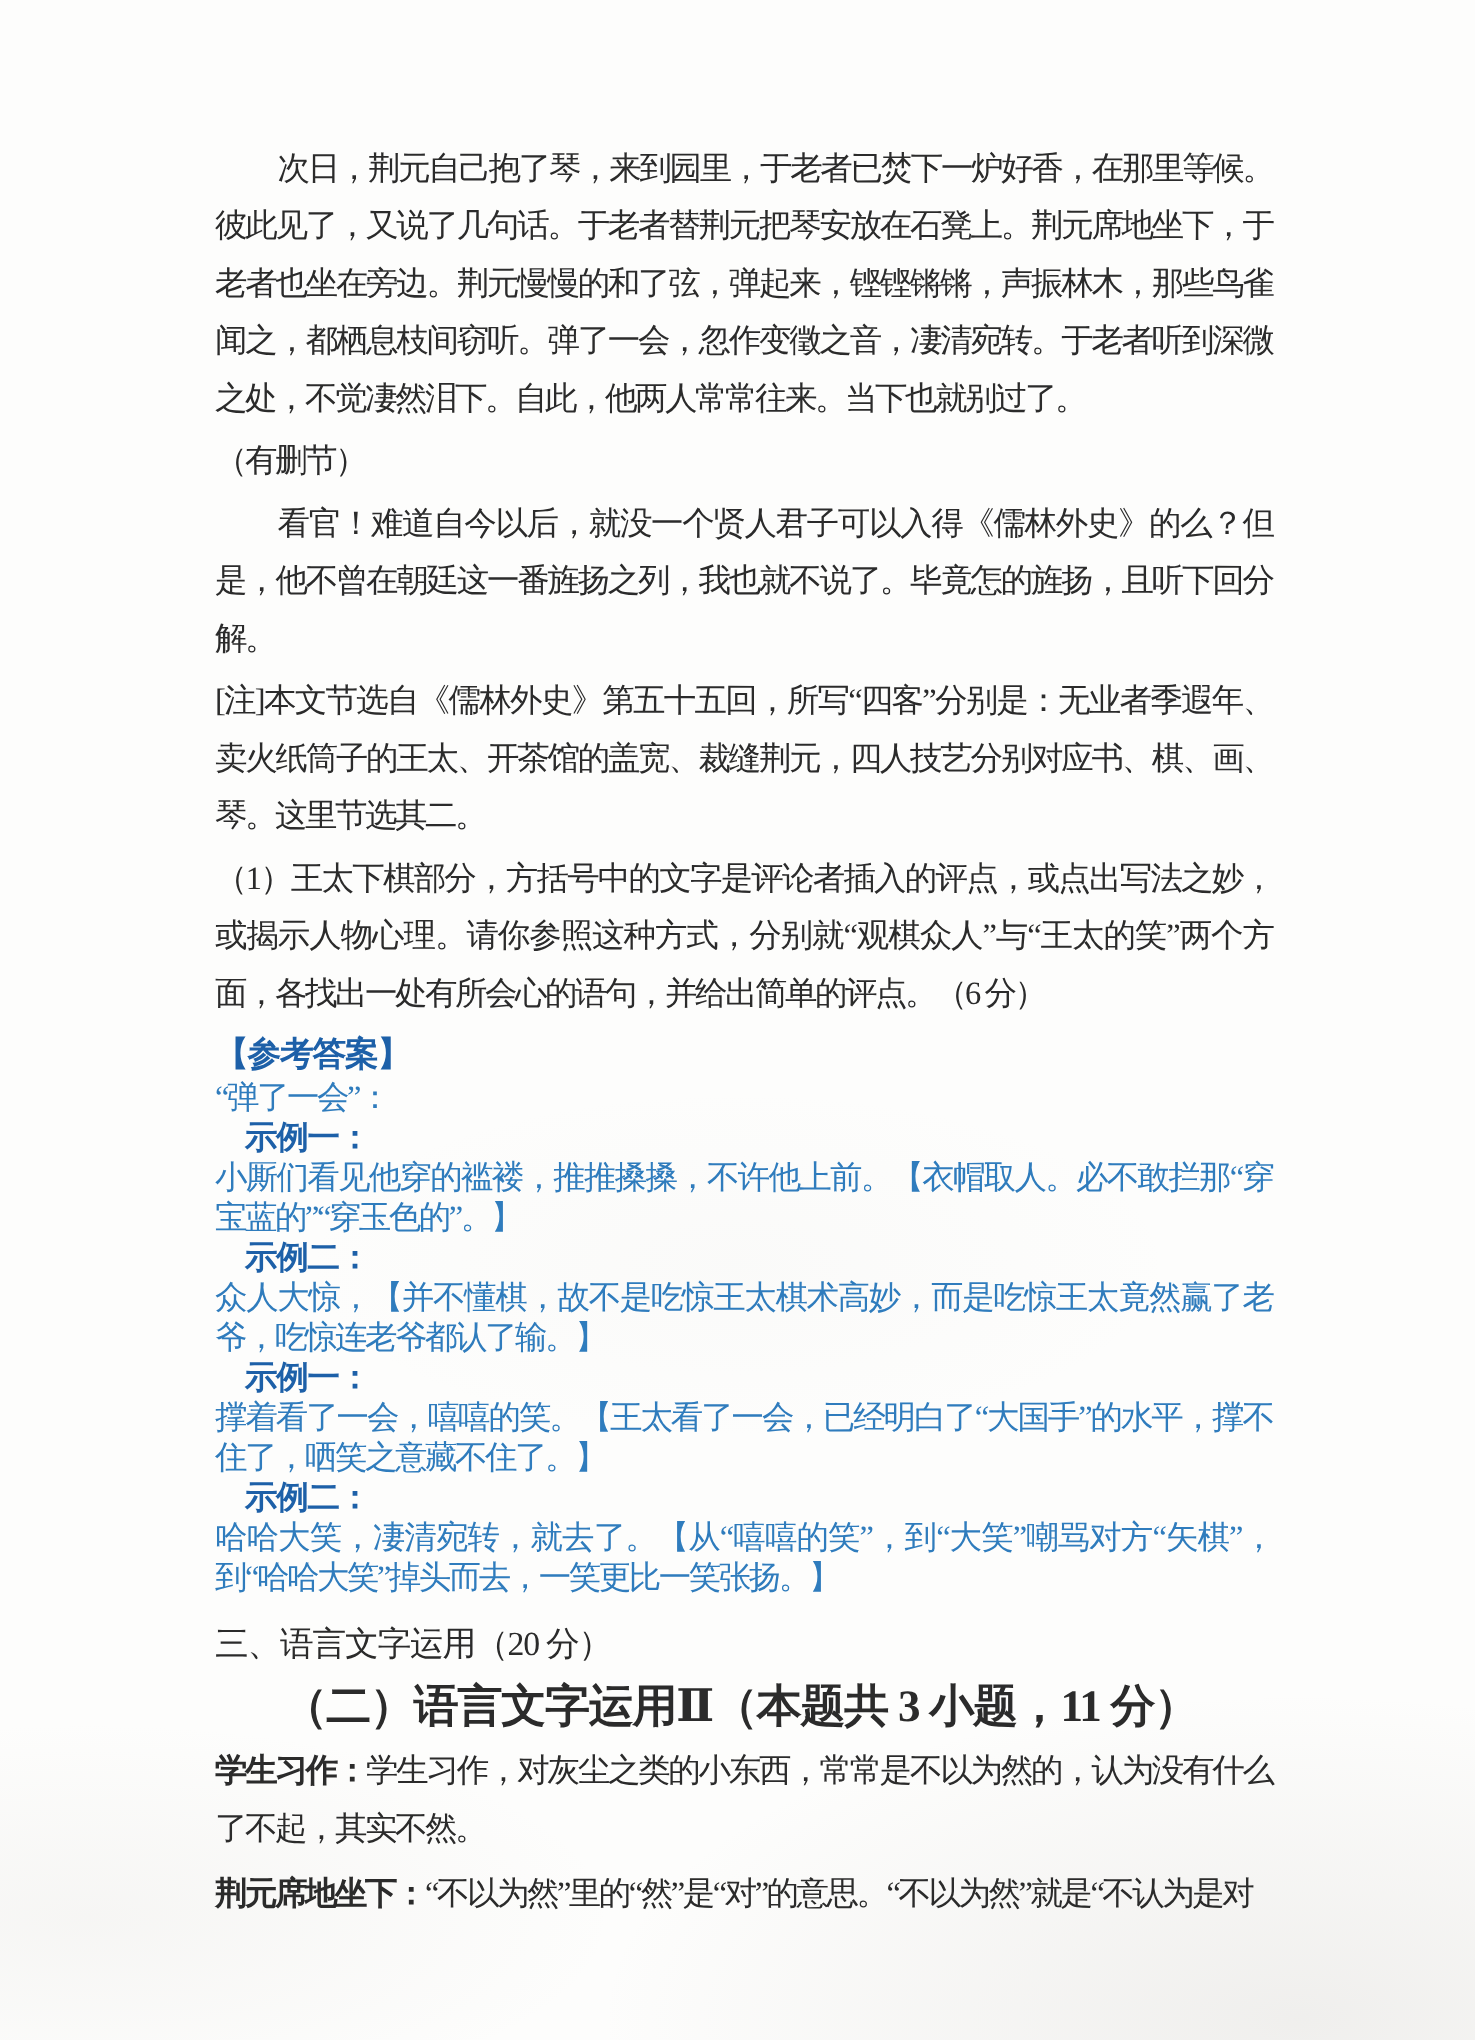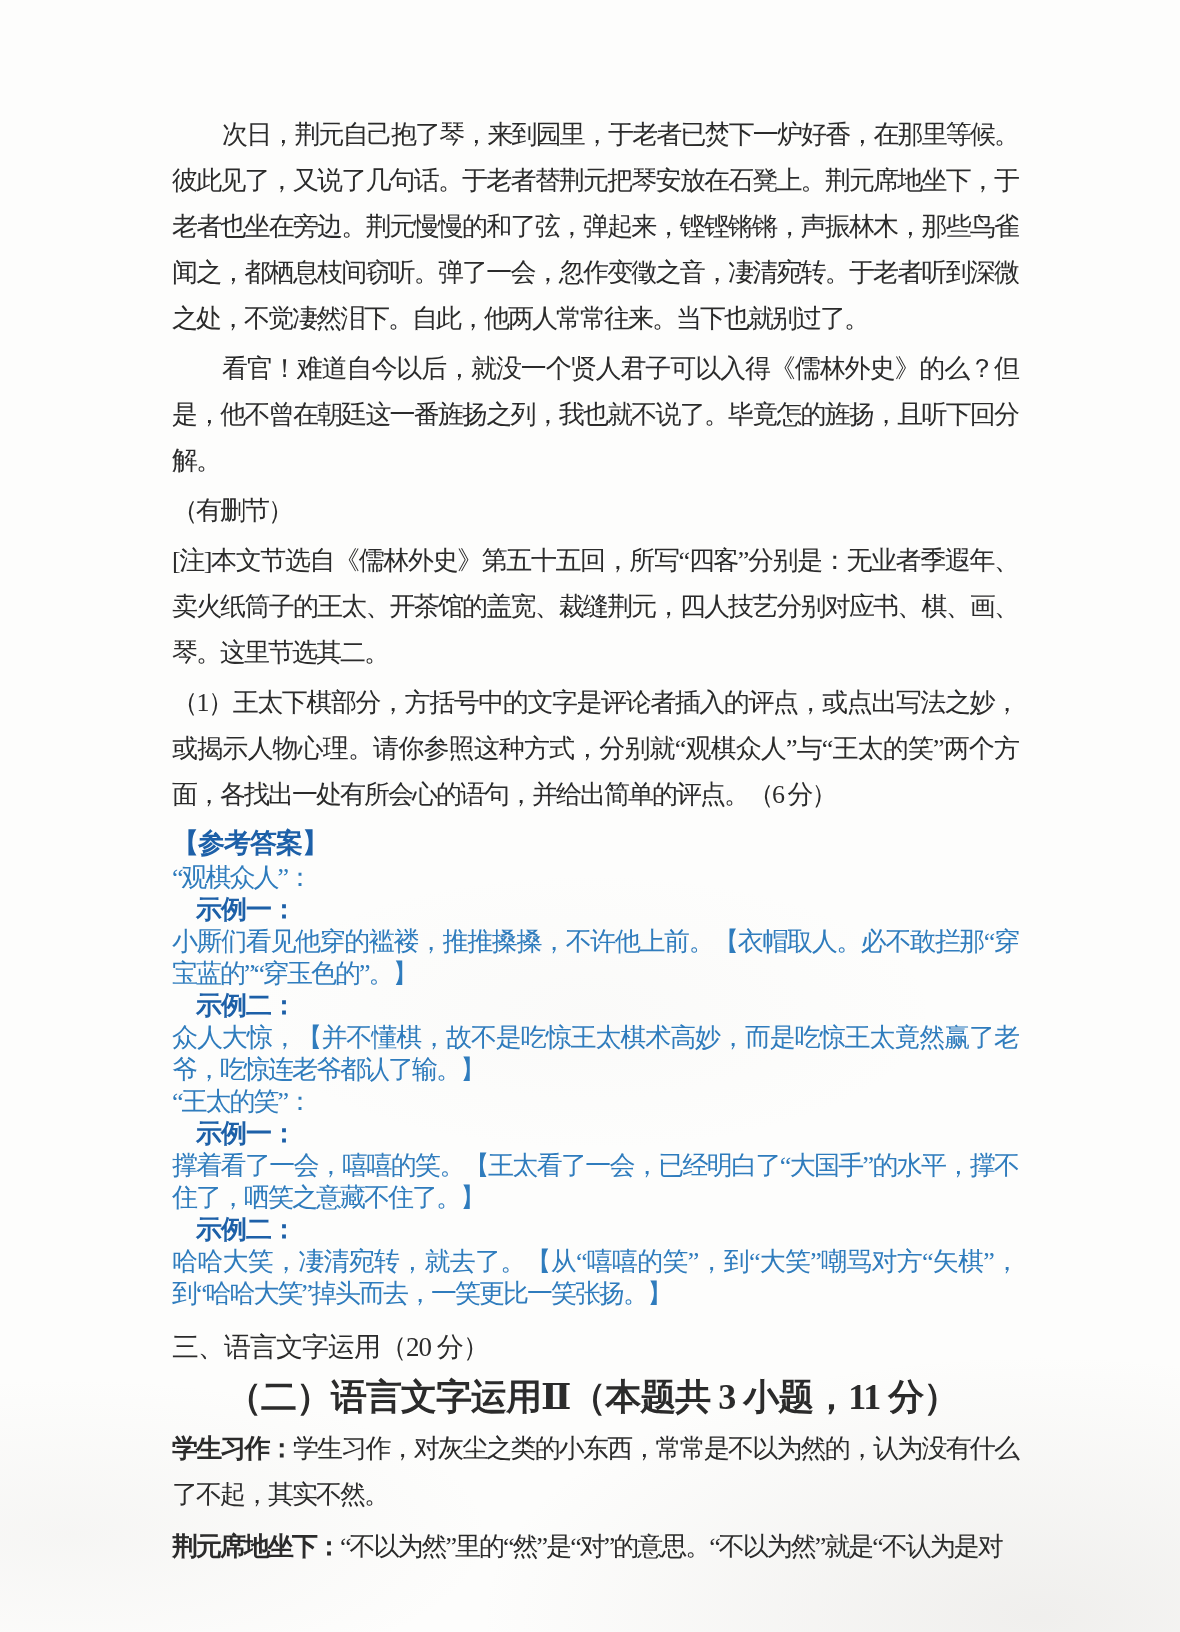--- a/index.html
+++ b/index.html
@@ -83,32 +83,31 @@
   }
   .para.labeled{ margin-top:6px; }
   .para.labeled .lbl{ font-weight:700; }
 </style>
 </head>
 <body>
 
 <div class="page">
   <div class="content">
       <div class="para indent">次日，荆元自己抱了琴，来到园里，于老者已焚下一炉好香，在那里等候。彼此见了，又说了几句话。于老者替荆元把琴安放在石凳上。荆元席地坐下，于老者也坐在旁边。荆元慢慢的和了弦，弹起来，铿铿锵锵，声振林木，那些鸟雀闻之，都栖息枝间窃听。弹了一会，忽作变徵之音，凄清宛转。于老者听到深微之处，不觉凄然泪下。自此，他两人常常往来。当下也就别过了。</div>
+      <div class="para">（有删节）</div>
       <div class="para indent">看官！难道自今以后，就没一个贤人君子可以入得《儒林外史》的么？但是，他不曾在朝廷这一番旌扬之列，我也就不说了。毕竟怎的旌扬，且听下回分解。</div>
-      <div class="para">（有删节）</div>
       <div class="para">[注]本文节选自《儒林外史》第五十五回，所写“四客”分别是：无业者季遐年、卖火纸筒子的王太、开茶馆的盖宽、裁缝荆元，四人技艺分别对应书、棋、画、琴。这里节选其二。</div>
       <div class="para">（1）王太下棋部分，方括号中的文字是评论者插入的评点，或点出写法之妙，或揭示人物心理。请你参照这种方式，分别就“观棋众人”与“王太的笑”两个方面，各找出一处有所会心的语句，并给出简单的评点。（6 分）</div>
       <div class="answer-block">
         <div class="ans-heading">【参考答案】</div>
-        <div class="ans-plain">“观棋众人”：</div>
+        <div class="ans-plain">“弹了一会”：</div>
         <div class="ans-label">示例一：</div>
         <div class="ans-plain">小厮们看见他穿的褴褛，推推搡搡，不许他上前。【衣帽取人。必不敢拦那“穿宝蓝的”“穿玉色的”。】</div>
         <div class="ans-label">示例二：</div>
         <div class="ans-plain">众人大惊，【并不懂棋，故不是吃惊王太棋术高妙，而是吃惊王太竟然赢了老爷，吃惊连老爷都认了输。】</div>
-        <div class="ans-plain">“王太的笑”：</div>
         <div class="ans-label">示例一：</div>
         <div class="ans-plain">撑着看了一会，嘻嘻的笑。【王太看了一会，已经明白了“大国手”的水平，撑不住了，哂笑之意藏不住了。】</div>
         <div class="ans-label">示例二：</div>
         <div class="ans-plain">哈哈大笑，凄清宛转，就去了。【从“嘻嘻的笑”，到“大笑”嘲骂对方“矢棋”，到“哈哈大笑”掉头而去，一笑更比一笑张扬。】</div>
       </div>
       <div class="sec-heading">三、语言文字运用（20 分）</div>
       <div class="sub-heading">（二）语言文字运用Ⅱ（本题共 3 小题，11 分）</div>
       <div class="para labeled"><span class="lbl">学生习作：</span><span>学生习作，对灰尘之类的小东西，常常是不以为然的，认为没有什么了不起，其实不然。</span></div>
       <div class="para labeled"><span class="lbl">荆元席地坐下：</span><span>“不以为然”里的“然”是“对”的意思。“不以为然”就是“不认为是对</span></div>
     </div>

